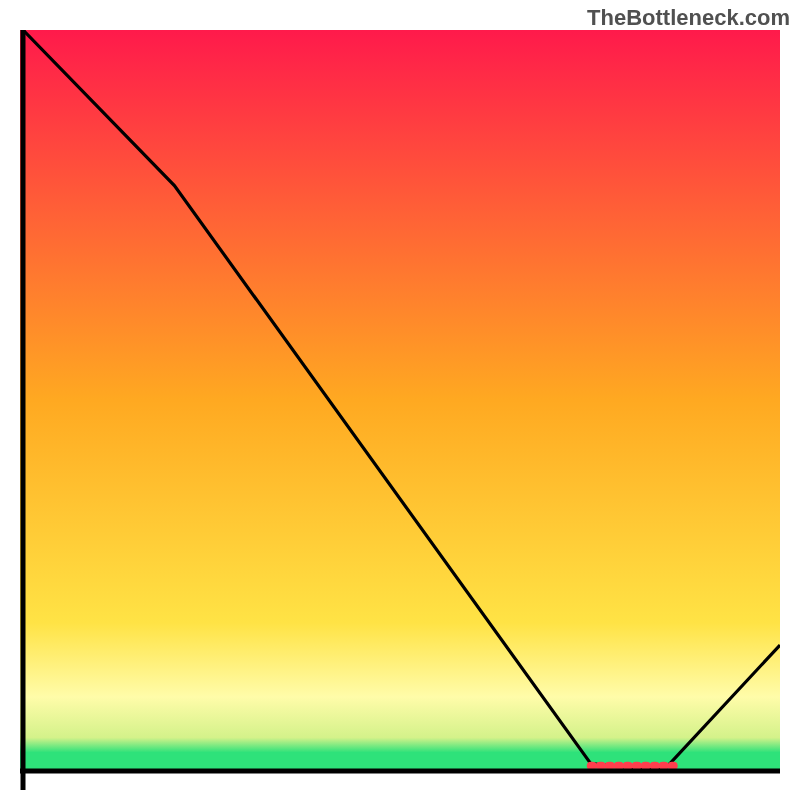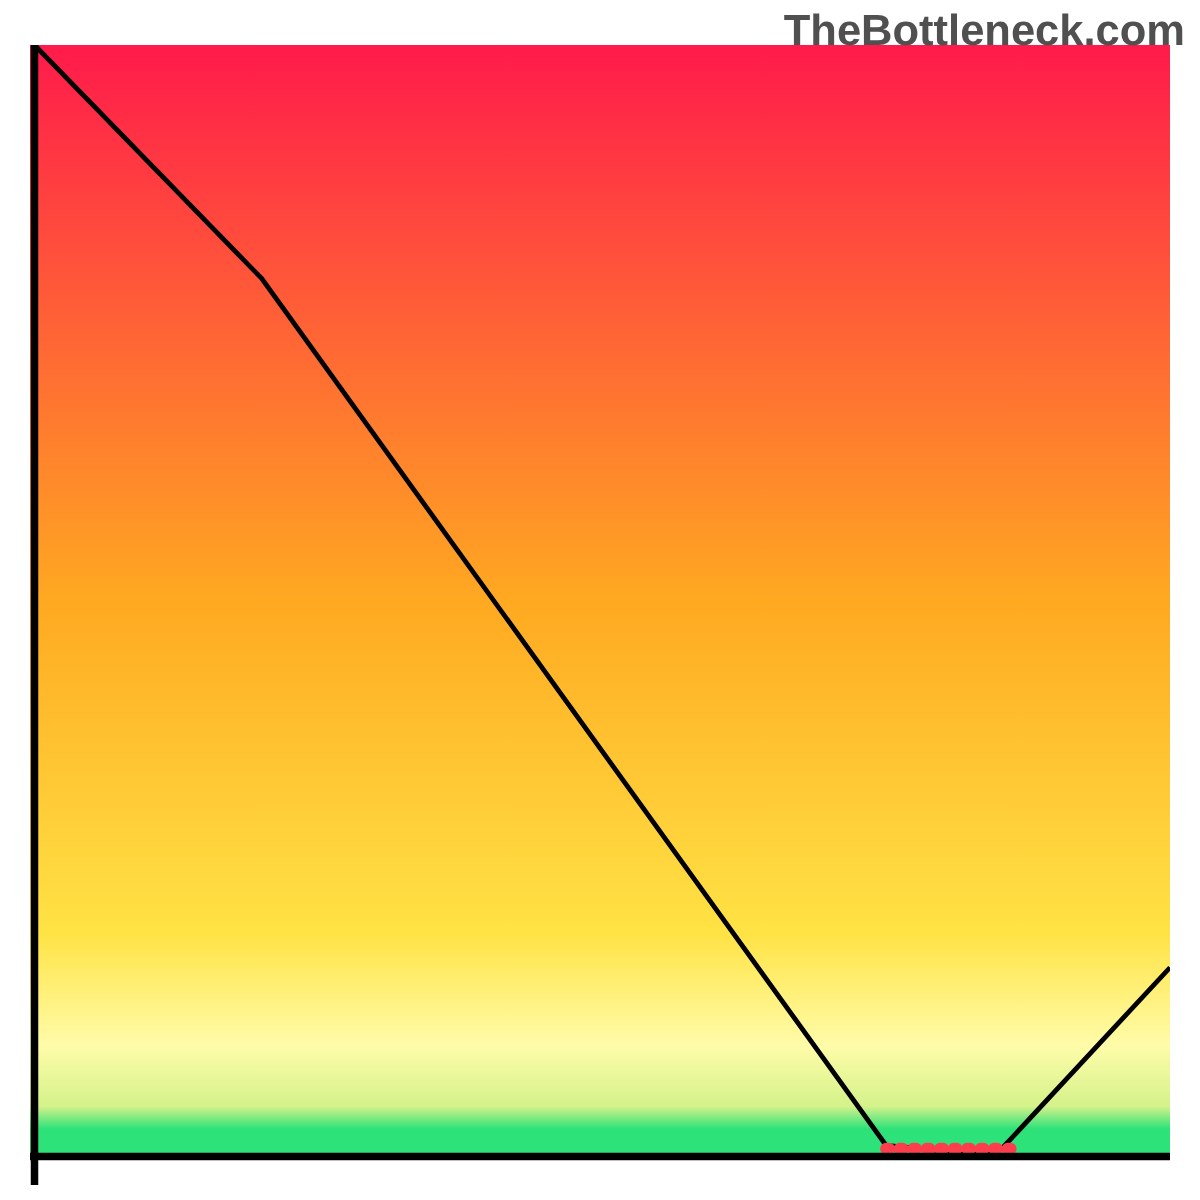--- a/index.html
+++ b/index.html
@@ -12,21 +12,21 @@
   }
   .container {
     position: relative;
     width: 800px;
     height: 800px;
   }
   .watermark {
     position: absolute;
     top: 5px;
     right: 10px;
-    font-size: 29px;
+    font-size: 22px;
     font-weight: bold;
     color: #505050;
     z-index: 10;
   }
   .plot {
     position: absolute;
     left: 20px;
     top: 30px;
     width: 760px;
     height: 760px;

